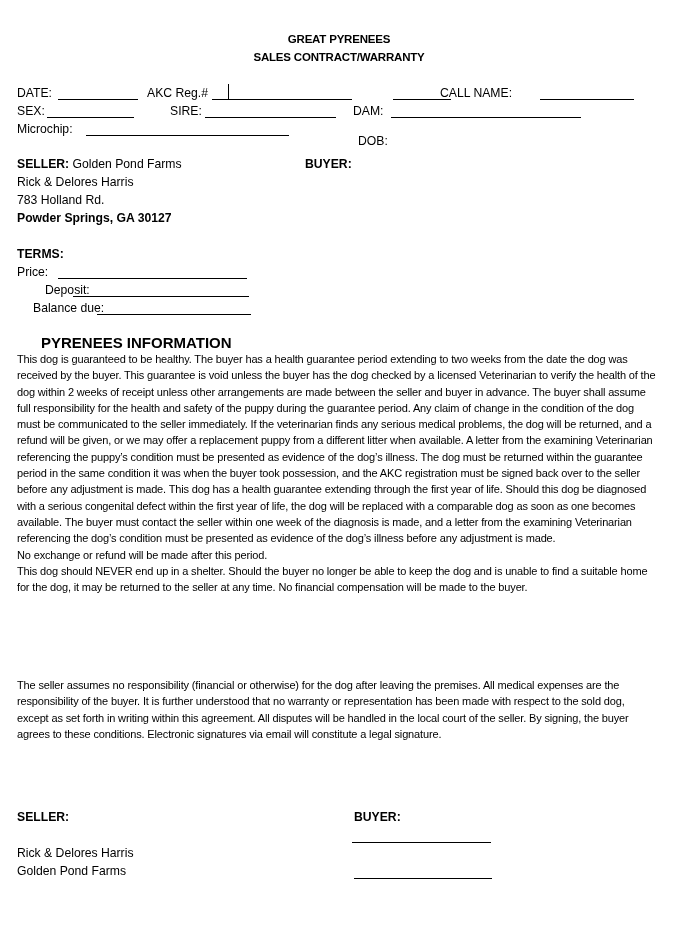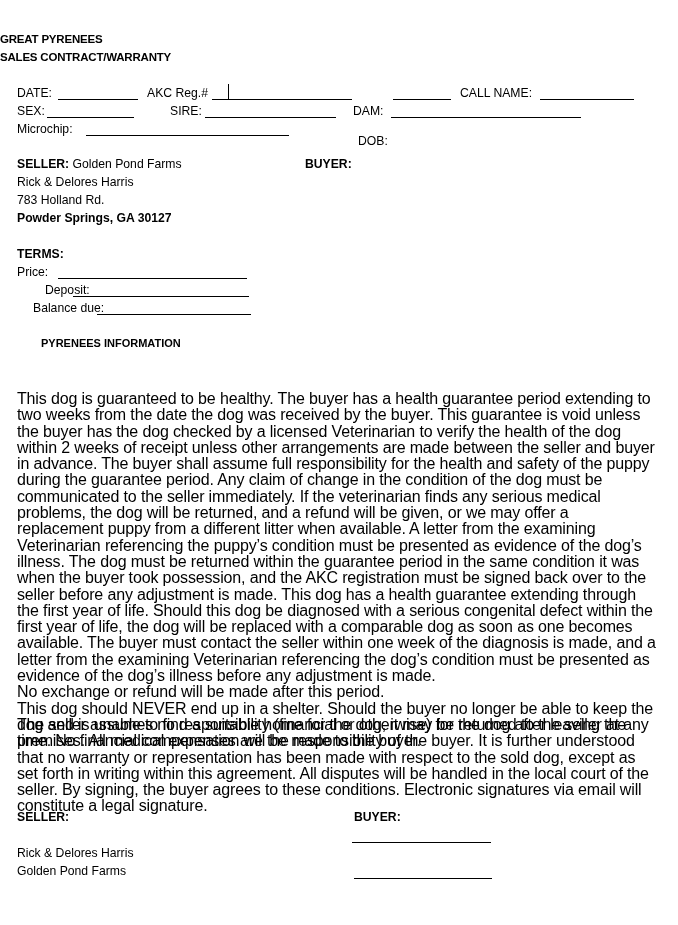--- a/index.html
+++ b/index.html
@@ -1,25 +1,25 @@
 <!DOCTYPE html>
 <html><head>
 <meta charset="utf-8">
 <style>
   html, body { margin: 0; padding: 0; background: #ffffff; }
   body { width: 678px; height: 925px; position: relative; overflow: hidden;
     font-family: "Liberation Sans", sans-serif; color: #000; }
   .page { position: absolute; left: 0; top: 0; width: 678px; height: 925px; }
-  .title { position: absolute; left: 0; width: 678px; 
+  .title { position: absolute; left: 0; width: 678px; text-align: center;
     font-weight: bold; font-size: 11.5px; letter-spacing: -0.2px; }
   .abs { position: absolute; white-space: nowrap; font-size: 12.2px; line-height: 16px; }
   .b { font-weight: bold; }
   .input-line { position: absolute; border-bottom: 1px solid #000; height: 0; }
-  .body-text { position: absolute; left: 17px; width: 640px; font-size: 16px; line-height: 16.3px;
-    letter-spacing: -0.15px; margin-top: 40px; }
+  .body-text { position: absolute; left: 17px; width: 640px; font-size: 11px; line-height: 16.3px;
+    letter-spacing: -0.15px; }
   .body-text p { margin: 0; }
   .field { position:absolute; font-size: 12.2px; font-weight: normal; white-space: nowrap; }
 </style>
 </head>
 <body>
 
 <div class="page">
 
   <div class="title" style="top:33px;">GREAT PYRENEES</div>
   <div class="title" style="top:51px;">SALES CONTRACT/WARRANTY</div>
@@ -27,21 +27,21 @@
   <span class="field" style="left:17px; top:86px;">DATE:</span>
   <div class="input-line" style="left:58px; top:99px; width:80px;"></div>
 
   <span class="field" style="left:147px; top:86px;">AKC Reg.#</span>
   <div class="input-line" style="left:212px; top:99px; width:140px;"></div>
   <span style="position:absolute; left:228px; top:84px; width:1px; height:16px; background:#000;"></span>
 
   <span class="field" style="left:358px; top:86px;margin-top:48px;">DOB:</span>
   <div class="input-line" style="left:393px; top:99px; width:58px;"></div>
 
-  <span class="field" style="left:460px; top:86px;">CALL NAME:</span>
+  <span class="field" style="left:440px; top:86px;">CALL NAME:</span>
   <div class="input-line" style="left:540px; top:99px; width:94px;"></div>
 
   <span class="field" style="left:17px; top:104px;">SEX:</span>
   <div class="input-line" style="left:47px; top:117px; width:87px;"></div>
 
   <span class="field" style="left:170px; top:104px;">SIRE:</span>
   <div class="input-line" style="left:205px; top:117px; width:131px;"></div>
 
   <span class="field" style="left:353px; top:104px;">DAM:</span>
   <div class="input-line" style="left:391px; top:117px; width:190px;"></div>
@@ -60,21 +60,21 @@
   <div class="abs b" style="left:305px; top:156px;">BUYER:</div>
 
   <div class="abs b" style="left:17px; top:246px;">TERMS:</div>
   <div class="abs" style="left:17px; top:264px;">Price:</div>
   <div class="input-line" style="left:58px; top:278px; width:189px;"></div>
   <div class="abs" style="left:17px; top:282px;margin-left:28px;">Deposit:</div>
   <div class="input-line" style="left:73px; top:296px; width:176px;"></div>
   <div class="abs" style="left:33px; top:300px;">Balance due:</div>
   <div class="input-line" style="left:97px; top:314px; width:154px;"></div>
 
-  <div class="abs b" style="left:17px; top:335px; font-size:11px;padding-left:24px;">PYRENEES INFORMATION</div>
+  <div class="abs b" style="left:17px; top:335px; font-size:15px;padding-left:24px;">PYRENEES INFORMATION</div>
 
   <div class="body-text" style="top:351px;">
     <p>This dog is guaranteed to be healthy.  The buyer has a health guarantee period extending to two weeks from the date the dog was received by the buyer.  This guarantee is void unless the buyer has the dog checked by a licensed Veterinarian to verify the health of the dog within 2 weeks of receipt unless other arrangements are made between the seller and buyer in advance.  The buyer shall assume full responsibility for the health and safety of the puppy during the guarantee period.  Any claim of change in the condition of the dog must be communicated to the seller immediately.  If the veterinarian finds any serious medical problems, the dog will be returned, and a refund will be given, or we may offer a replacement puppy from a different litter when available.  A letter from the examining Veterinarian referencing the puppy’s condition must be presented as evidence of the dog’s illness.  The dog must be returned within the guarantee period in the same condition it was when the buyer took possession, and the AKC registration must be signed back over to the seller before any adjustment is made.  This dog has a health guarantee extending through the first year of life.  Should this dog be diagnosed with a serious congenital defect within the first year of life, the dog will be replaced with a comparable dog as soon as one becomes available. The buyer must contact the seller within one week of the diagnosis is made, and a letter from the examining Veterinarian referencing the dog’s condition must be presented as evidence of the dog’s illness before any adjustment is made.</p>
     <p>No exchange or refund will be made after this period.</p>
     <p>This dog should NEVER end up in a shelter.  Should the buyer no longer be able to keep the dog and is unable to find a suitable home for the dog, it may be returned to the seller at any time.   No financial compensation will be made to the buyer.</p>
   </div>
 
   <div class="body-text" style="top:677px;">
     <p>The seller assumes no responsibility (financial or otherwise) for the dog after leaving the premises.  All medical expenses are the responsibility of the buyer.  It is further understood that no warranty or representation has been made with respect to the sold dog, except as set forth in writing within this agreement.  All disputes will be handled in the local court of the seller.   By signing, the buyer agrees to these conditions.  Electronic signatures via email will constitute a legal signature.</p>
   </div>

